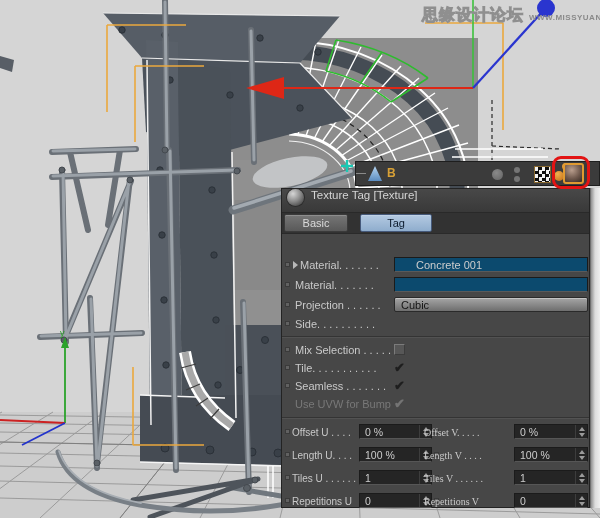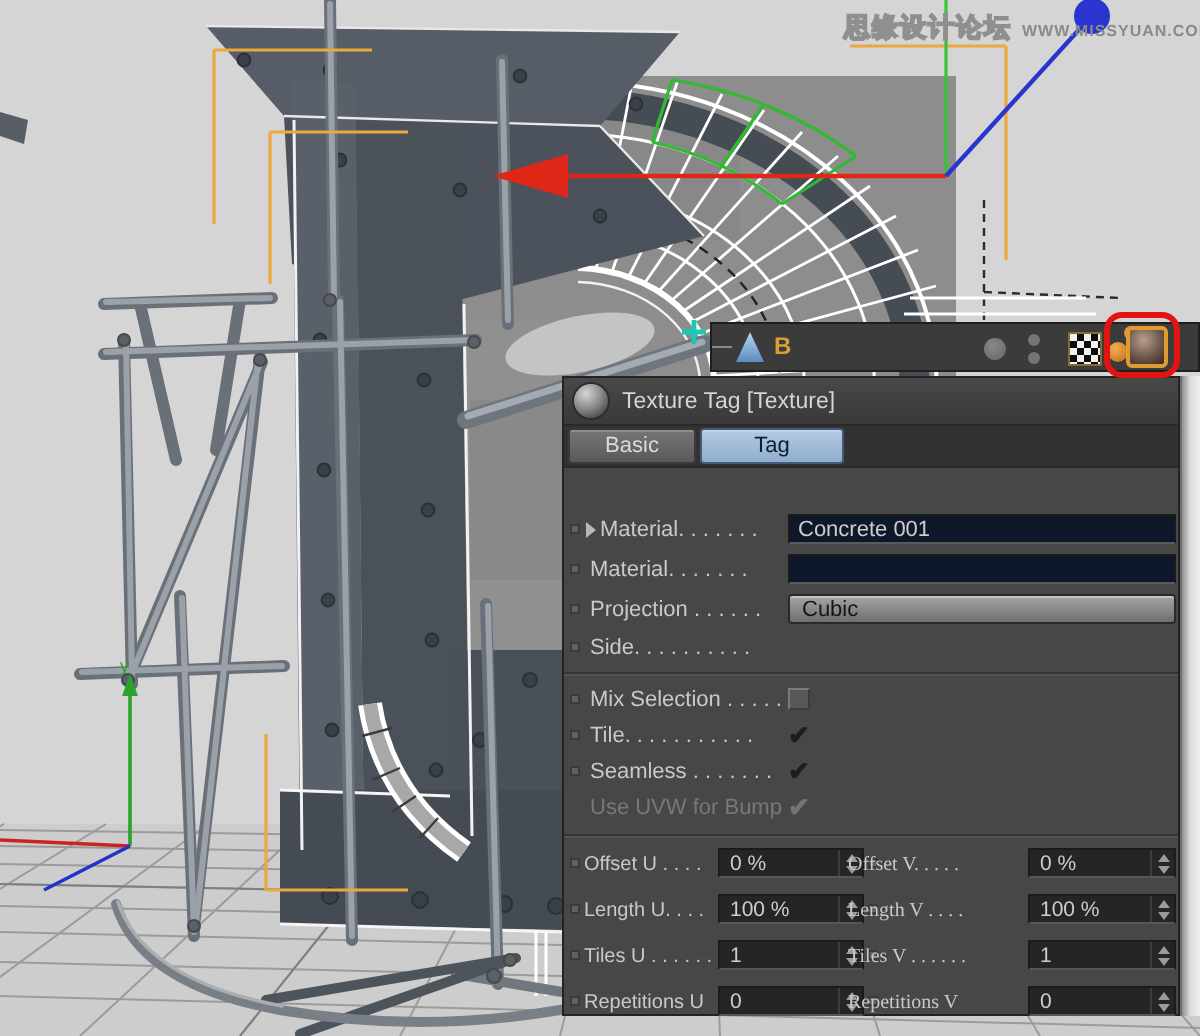--- a/index.html
+++ b/index.html
@@ -3,21 +3,21 @@
 <meta charset="utf-8">
 <style>
   html,body{margin:0;padding:0;}
   body{width:600px;height:518px;overflow:hidden;position:relative;
        font-family:"Liberation Sans",sans-serif;background:#d5d5d5;}
   #stage{position:absolute;inset:0;width:600px;height:518px;}
   svg{position:absolute;left:0;top:0;}
 
   
   .wm-top{position:absolute;left:422px;top:5px;z-index:6;display:flex;align-items:baseline;gap:5px;white-space:nowrap;}
-  .wm-top .cn{font-size:13px;font-weight:bold;color:rgba(255,255,255,.18);
+  .wm-top .cn{font-size:16px;font-weight:bold;color:rgba(255,255,255,.18);
               -webkit-text-stroke:1px #8f8f8f;letter-spacing:1px;}
   .wm-top .url{font-size:8px;font-weight:bold;color:#8a8a8a;letter-spacing:.5px;}
   .wm-logo{position:absolute;left:492px;top:483px;z-index:9;height:32px;display:flex;align-items:center;}
   .wm-logo .flame{position:absolute;left:-14px;top:10px;width:70px;height:13px;border-radius:8px;
        background:linear-gradient(90deg,rgba(70,165,230,0),rgba(70,165,230,.9));transform:skewX(-38deg);}
   .wm-logo .txt{position:relative;font-size:16px;font-weight:bold;color:#1f8dd6;z-index:2;
        text-shadow:0 0 3px #fff,0 0 5px #bfe2f8;letter-spacing:1px;}
   .wm-logo .pic{position:relative;z-index:2;width:17px;height:17px;margin:0 1px;border:2px solid #7fb8dd;border-radius:4px;
        background:#e8f2fa;background-image:linear-gradient(#8099bb 1px,transparent 1px),linear-gradient(90deg,#8099bb 1px,transparent 1px);
        background-size:5px 5px;box-shadow:0 0 4px #bfe2f8;transform:rotate(8deg);}
@@ -40,46 +40,46 @@
   .odot.s{left:206px;top:1px;width:7px;height:7px;}
   .mat-tag{position:absolute;left:207px;top:1px;width:21px;height:21px;border:2px solid #e09a30;border-radius:3px;
        background:radial-gradient(circle at 40% 30%,#b99e8d,#6e584c 55%,#3a2e27 95%);box-sizing:border-box;}
   .red-ring{position:absolute;left:552px;top:156px;width:38px;height:33px;z-index:7;
        border:3px solid #e21313;border-radius:9px;box-sizing:border-box;}
 
   
   .panel{position:absolute;left:281px;top:188px;width:309px;height:320px;z-index:4;
        background:#474747;border:1px solid #232323;box-sizing:border-box;font-size:11px;color:#c9c9c9;}
   .hdr{position:absolute;left:0;top:0;right:0;height:23px;background:linear-gradient(#484848,#393939);
-       border-bottom:1px solid #292929;display:flex;align-items:center;gap:7px;padding-left:5px;}
+       border-bottom:1px solid #292929;display:flex;gap:7px;padding-left:5px;}
   .hdr .ball{width:17px;height:17px;border-radius:50%;flex:none;
        background:radial-gradient(circle at 35% 28%,#d6d6d6,#8d8d8d 45%,#3c3c3c 90%);box-shadow:0 0 0 1px #2c2c2c;}
   .hdr .ttl{color:#d4d4d4;font-size:11.5px;}
   .tabs{position:absolute;left:0;top:24px;right:0;height:21px;background:#323232;border-bottom:1px solid #2a2a2a;
-       display:flex;align-items:center;gap:2px;padding-left:2px;box-sizing:border-box;}
+       display:flex;align-items:center;gap:12px;padding-left:2px;box-sizing:border-box;}
   .tab{height:16px;line-height:16px;text-align:center;border-radius:2px;border:1px solid #3a3a3a;
        background:linear-gradient(#767676,#595959);color:#dadada;box-shadow:inset 0 1px 0 rgba(255,255,255,.18);}
   .tab.t0{width:62px;} .tab.t1{width:70px;} .tab.t2{width:72px;}
   .tab.active{background:linear-gradient(#b4cae2,#8fadcd);color:#0d1c2e;border-color:#45597a;}
   .sect{position:absolute;left:0;top:46px;right:0;height:17px;line-height:17px;font-weight:bold;
        padding-left:4px;background:#3f3f3f;border-bottom:1px solid #2f2f2f;color:#cfcfcf;}
   .sep{position:absolute;left:0;right:0;height:1px;background:#343434;border-bottom:1px solid #525252;}
   .row{position:absolute;left:0;right:0;height:16px;}
   .pdot{position:absolute;left:3px;top:5px;width:5px;height:5px;background:#616161;border:1px solid #3a3a3a;box-sizing:border-box;}
   .pdot.c2{left:152px;}
   .exp{position:absolute;left:11px;top:4px;width:0;height:0;
        border-top:4px solid transparent;border-bottom:4px solid transparent;border-left:5px solid #b8b8b8;}
   .lbl{position:absolute;left:13px;top:2px;width:99px;white-space:nowrap;overflow:hidden;color:#c9c9c9;}
   .lbl.ind{left:18px;width:94px;}
   .lbl.off{color:#787878;}
   .nlbl{position:absolute;left:10px;top:2.5px;width:66px;font-size:10px;white-space:nowrap;overflow:hidden;}
   .nlbl.c2{left:142px;font-family:Liberation Serif, serif;}
-  .tfield{position:absolute;left:112px;top:0;width:194px;height:15px;background:#0f172a;
+  .tfield{position:absolute;left:112px;top:0;width:194px;height:15px;background:#0c4a6e;
        border:1px solid #1b1b1b;border-bottom-color:#5a5a5a;box-sizing:border-box;
-       color:#cdcdcd;padding:1px 0 0 4px;white-space:nowrap;overflow:hidden;}
+       color:#cdcdcd;padding:1px 0 0 21px;white-space:nowrap;overflow:hidden;}
   .dd{position:absolute;left:112px;top:0;width:194px;height:15px;border:1px solid #2a2a2a;border-radius:2px;
        background:linear-gradient(#a6a6a6,#6e6e6e);box-shadow:inset 0 1px 0 rgba(255,255,255,.35);
        box-sizing:border-box;color:#151515;padding:1px 0 0 6px;white-space:nowrap;overflow:hidden;}
   .chk{position:absolute;left:112px;top:0;font-size:13px;font-weight:bold;color:#1e1e1e;line-height:15px;}
   .chk.off{color:#747474;}
   .ubox{position:absolute;left:112px;top:2px;width:11px;height:11px;background:#575757;box-sizing:border-box;
        border-top:1px solid #7b7b7b;border-left:1px solid #7b7b7b;border-right:1px solid #3c3c3c;border-bottom:1px solid #3c3c3c;}
   .num{position:absolute;top:0;height:15px;background:#252525;border:1px solid #1b1b1b;border-bottom-color:#565656;
        box-sizing:border-box;color:#cdcdcd;}
   .num.f1{left:77px;width:73px;} .num.f2{left:232px;width:74px;}

